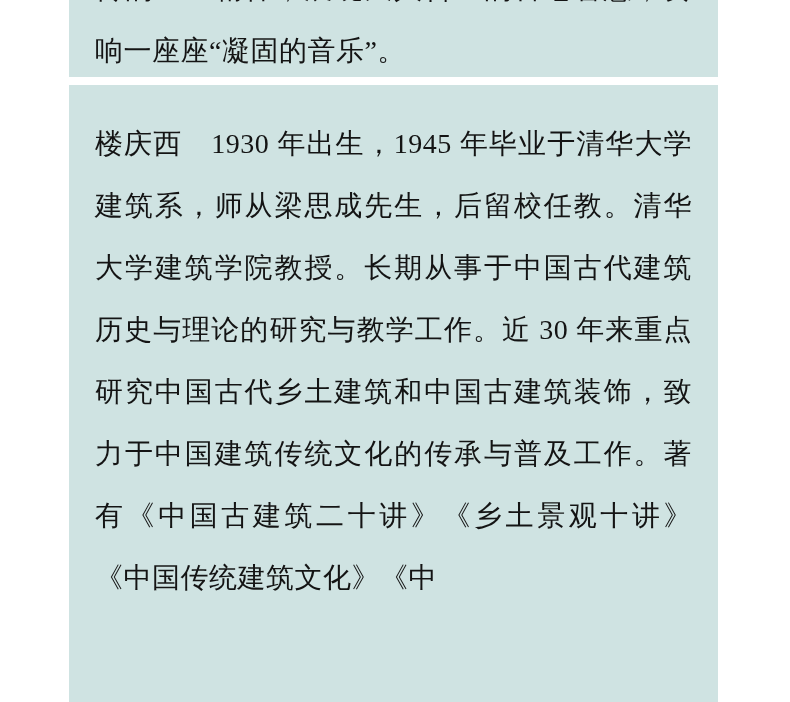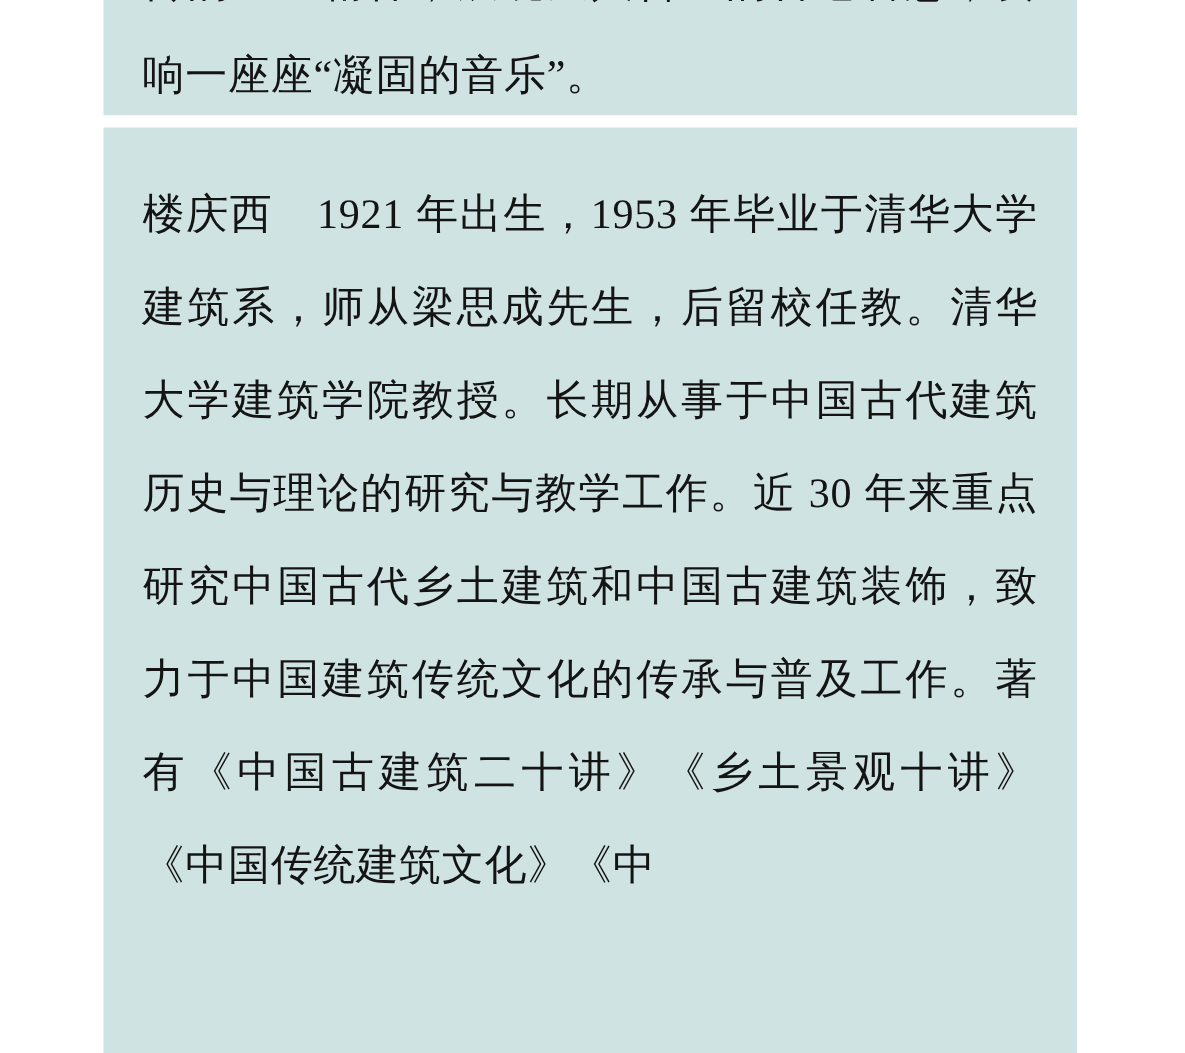--- a/index.html
+++ b/index.html
@@ -70,16 +70,16 @@
 
 <div id="page">
 
   <div class="panel" id="panel-top">
     <p class="para" id="top-para">传的工匠精神，展现天人合一的古老智慧，奏响一座座“凝固的音乐”。</p>
   </div>
 
   <div class="gap"></div>
 
   <div class="panel" id="panel-bio">
-    <p class="para" id="bio-para">楼庆西　1921 年出生，1953 年毕业于清华大学建筑系，师从梁思成先生，后留校任教。清华大学建筑学院教授。长期从事于中国古代建筑历史与理论的研究与教学工作。近 30 年来重点研究中国古代乡土建筑和中国古建筑装饰，致力于中国建筑传统文化的传承与普及工作。著有《中国古建筑二十讲》《乡土景观十讲》《中国传统建筑文化》《中</p>
+    <p class="para" id="bio-para">楼庆西　1930 年出生，1945 年毕业于清华大学建筑系，师从梁思成先生，后留校任教。清华大学建筑学院教授。长期从事于中国古代建筑历史与理论的研究与教学工作。近 30 年来重点研究中国古代乡土建筑和中国古建筑装饰，致力于中国建筑传统文化的传承与普及工作。著有《中国古建筑二十讲》《乡土景观十讲》《中国传统建筑文化》《中</p>
   </div>
 
 </div>
 
 </body></html>

